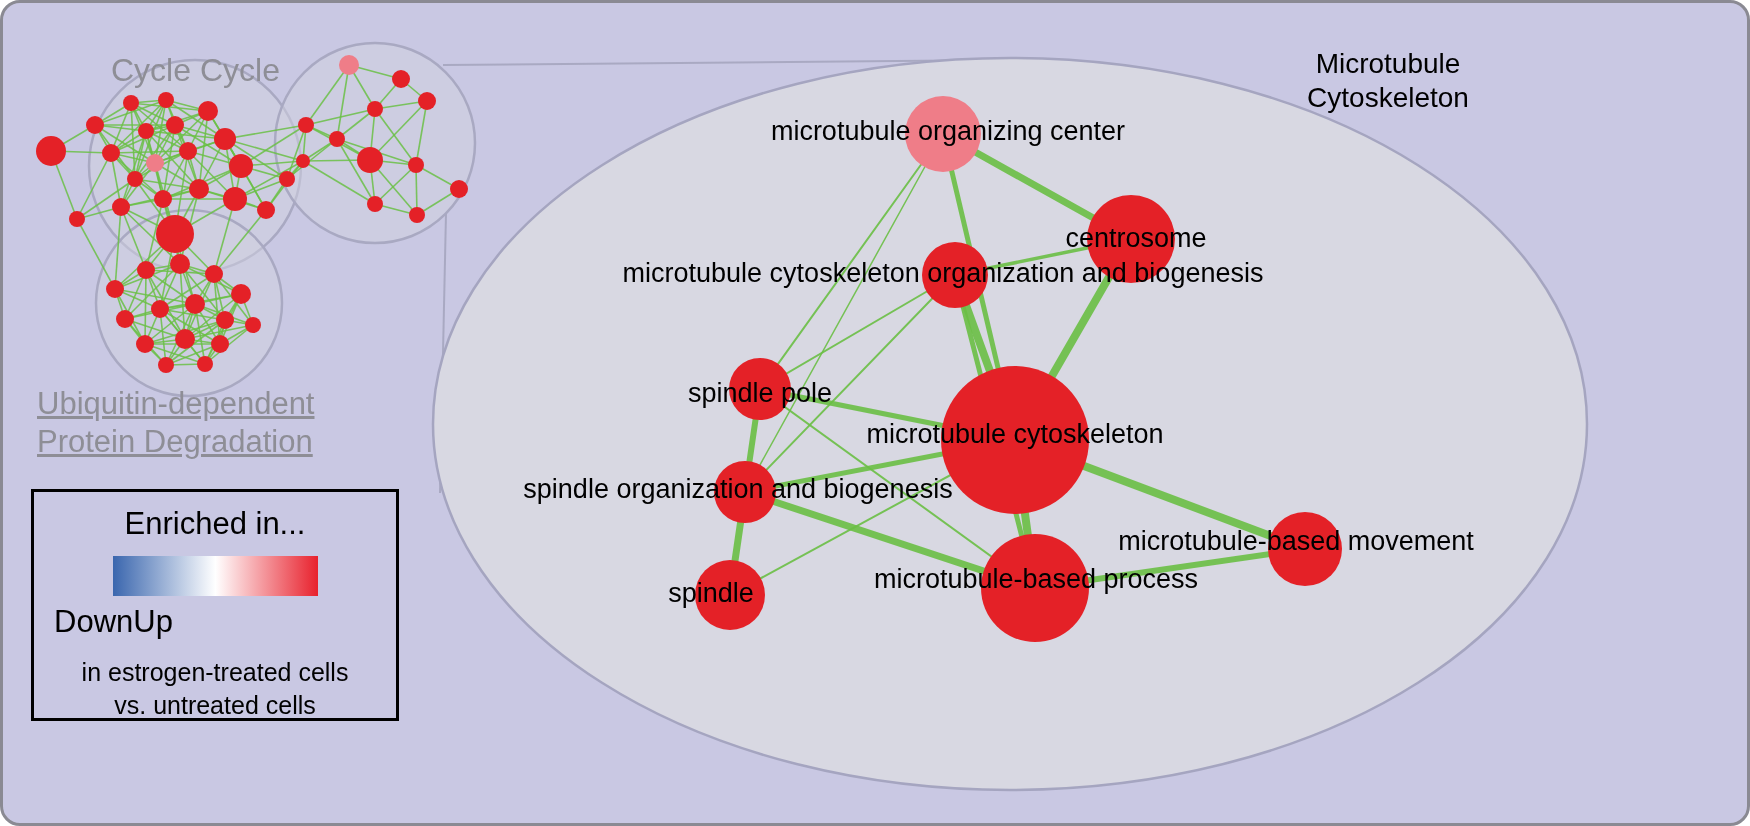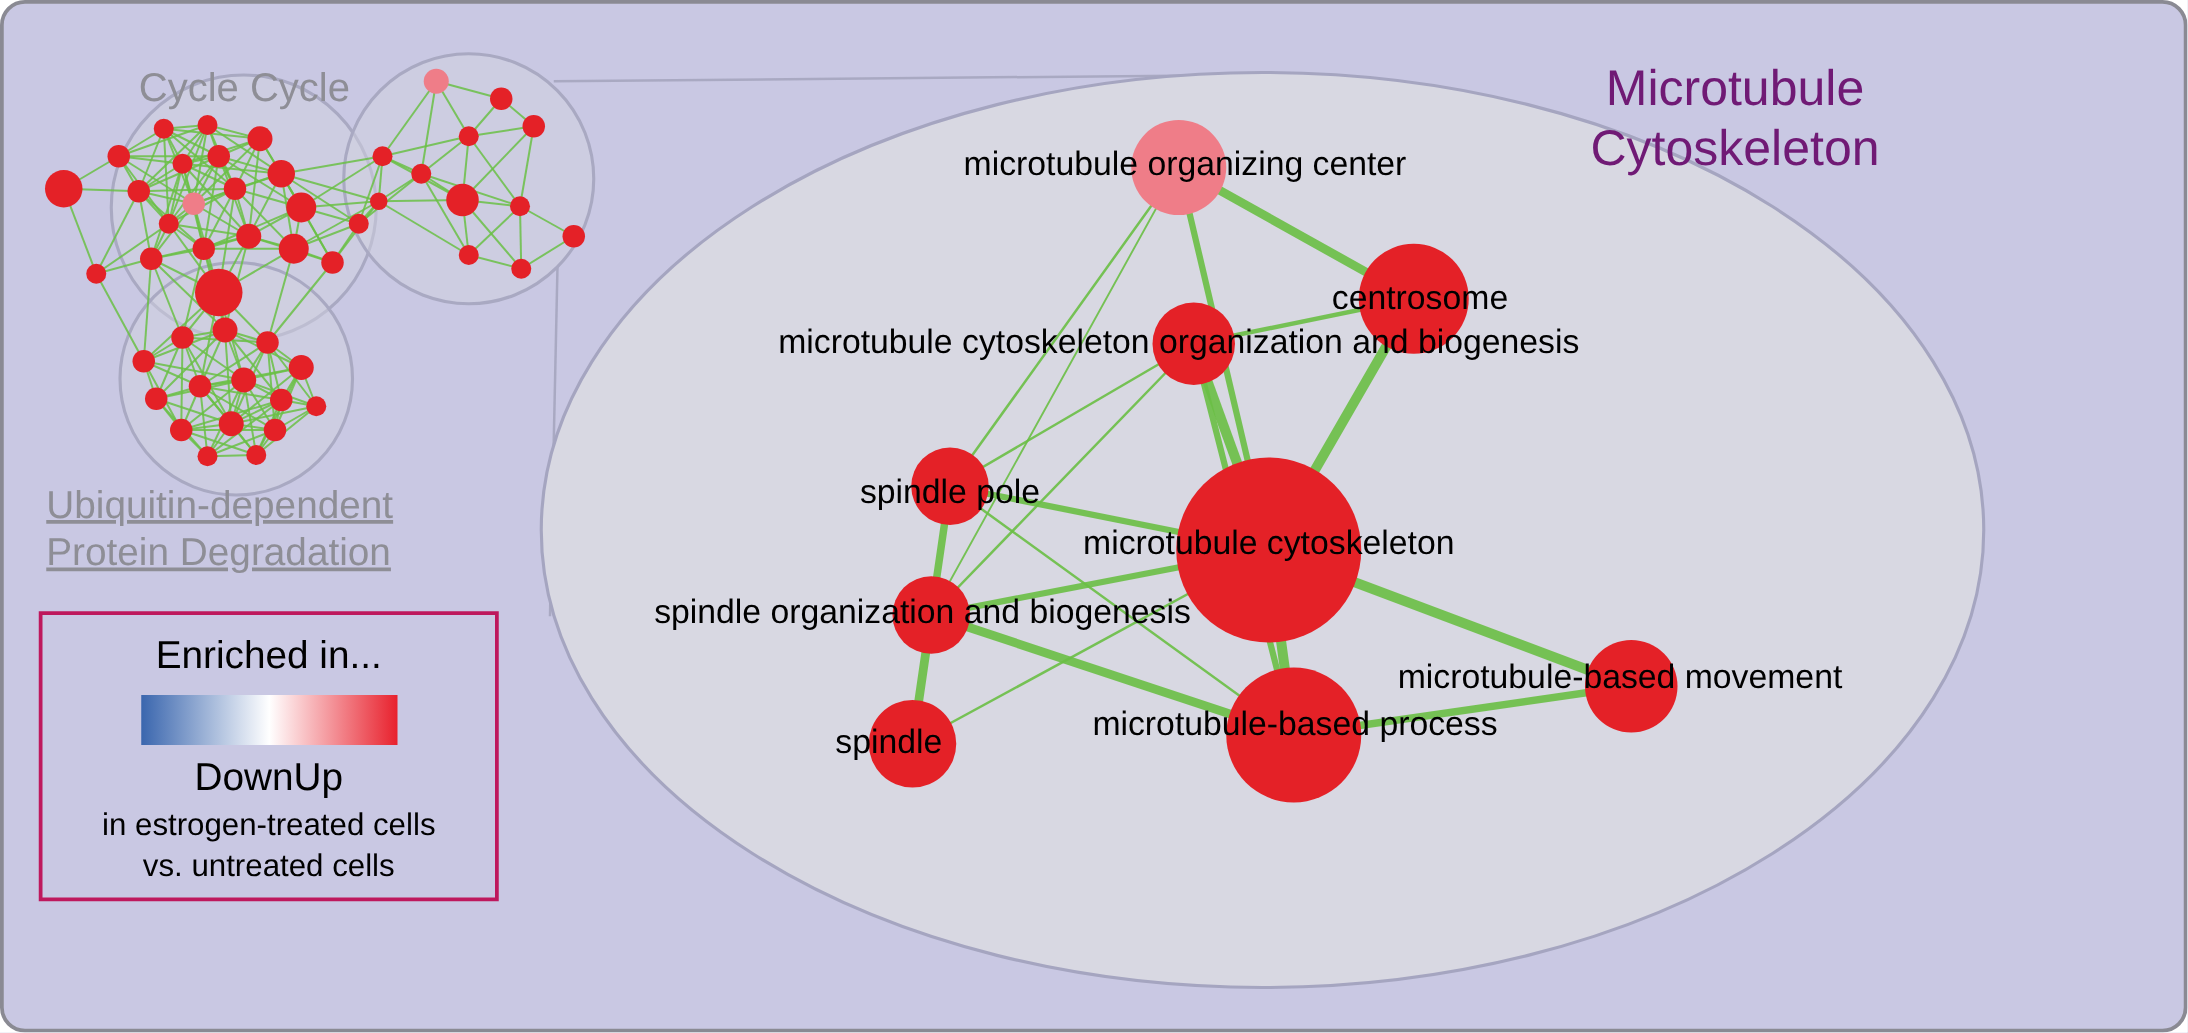--- a/index.html
+++ b/index.html
@@ -2,27 +2,27 @@
 <html><head>
 <meta charset="utf-8">
 <style>
   html,body{margin:0;padding:0;background:#ffffff;font-family:"Liberation Sans",sans-serif;}
   .canvas{position:relative;width:1750px;height:826px;background:#c9c8e3;
           border:3px solid #8a8a93;border-radius:20px;box-sizing:border-box;overflow:hidden;}
   #graph{position:absolute;left:0;top:0;}
   #graph text{font-family:"Liberation Sans",sans-serif;}
   .lbl{position:absolute;white-space:pre-line;color:#000;}
   .cluster-label{color:#8e8e96;font-size:31px;line-height:1.22;}
-  .detail-title{font-size:40px;line-height:1.2;text-align:center;color:#701a75;}
+  .detail-title{font-size:28px;line-height:1.2;text-align:center;color:#000000;}
   .legend{position:absolute;left:28px;top:486px;width:368px;height:232px;
-          border:3px solid #be185d;box-sizing:border-box;padding-top:14px;background:transparent;}
+          border:3px solid #000000;box-sizing:border-box;padding-top:14px;background:transparent;}
   .legend-title{text-align:center;font-size:31px;color:#000;}
   .legend-bar{width:205px;height:40px;margin:14px auto 8px auto;}
-  .legend-row{display:flex;justify-content:center;padding:0 20px;font-size:31px;color:#000;}
-  .legend-sub{text-align:center;font-size:25px;line-height:1.3;margin-top:4px;white-space:pre-line;color:#000;}
+  .legend-row{display:flex;justify-content:flex-start;padding:0 20px;font-size:31px;color:#000;}
+  .legend-sub{text-align:center;font-size:25px;line-height:1.3;margin-top:16px;white-space:pre-line;color:#000;}
 </style>
 </head>
 <body>
 
 <div class="canvas">
   <svg id="graph" width="1750" height="826" viewBox="0 0 1750 826">
       <line x1="440" y1="62" x2="1002" y2="57" stroke="#a9a9c2" stroke-width="2"></line>
       <line x1="443" y1="210" x2="437" y2="490" stroke="#a9a9c2" stroke-width="2"></line>
       <circle cx="192" cy="163" r="106" fill="#d2d2e0" fill-opacity="0.5" stroke="#a9a9c2" stroke-width="2.5"></circle>
       <circle cx="372" cy="140" r="100" fill="#d2d2e0" fill-opacity="0.5" stroke="#a9a9c2" stroke-width="2.5"></circle>

